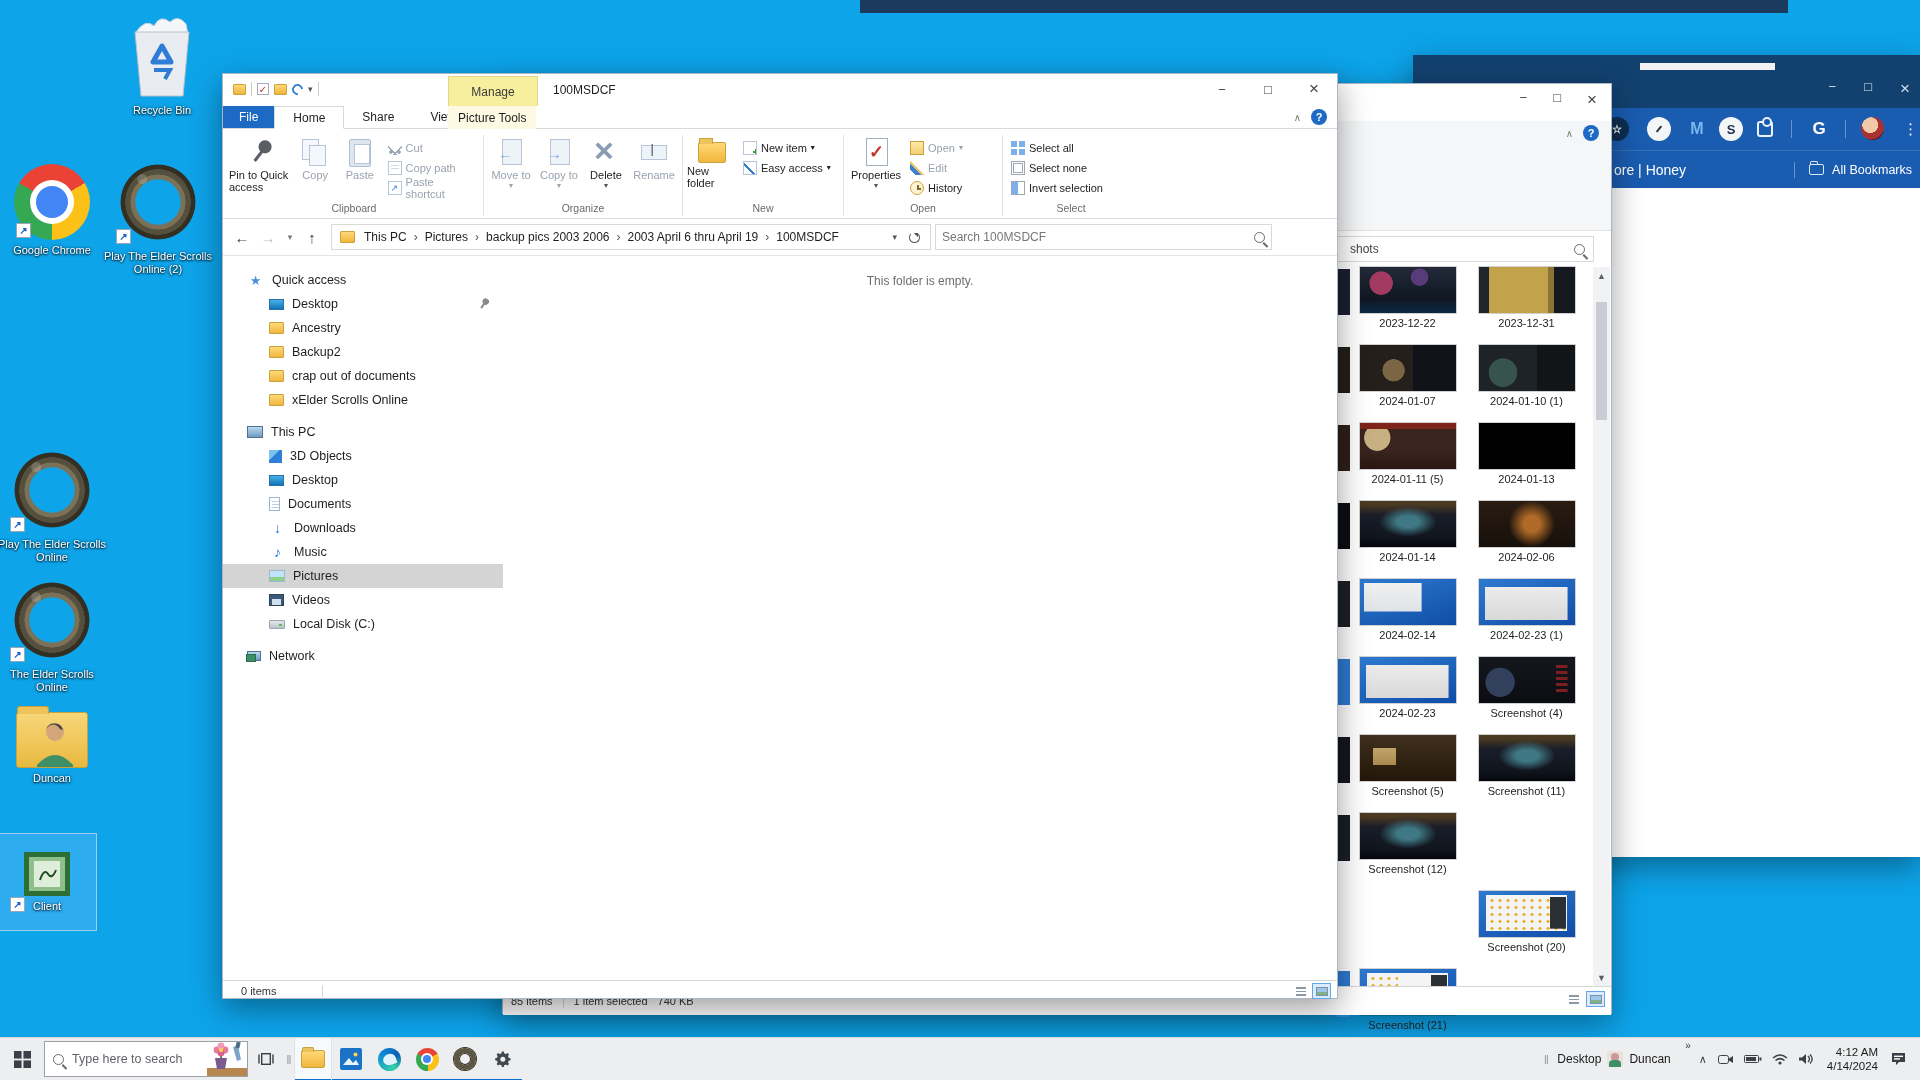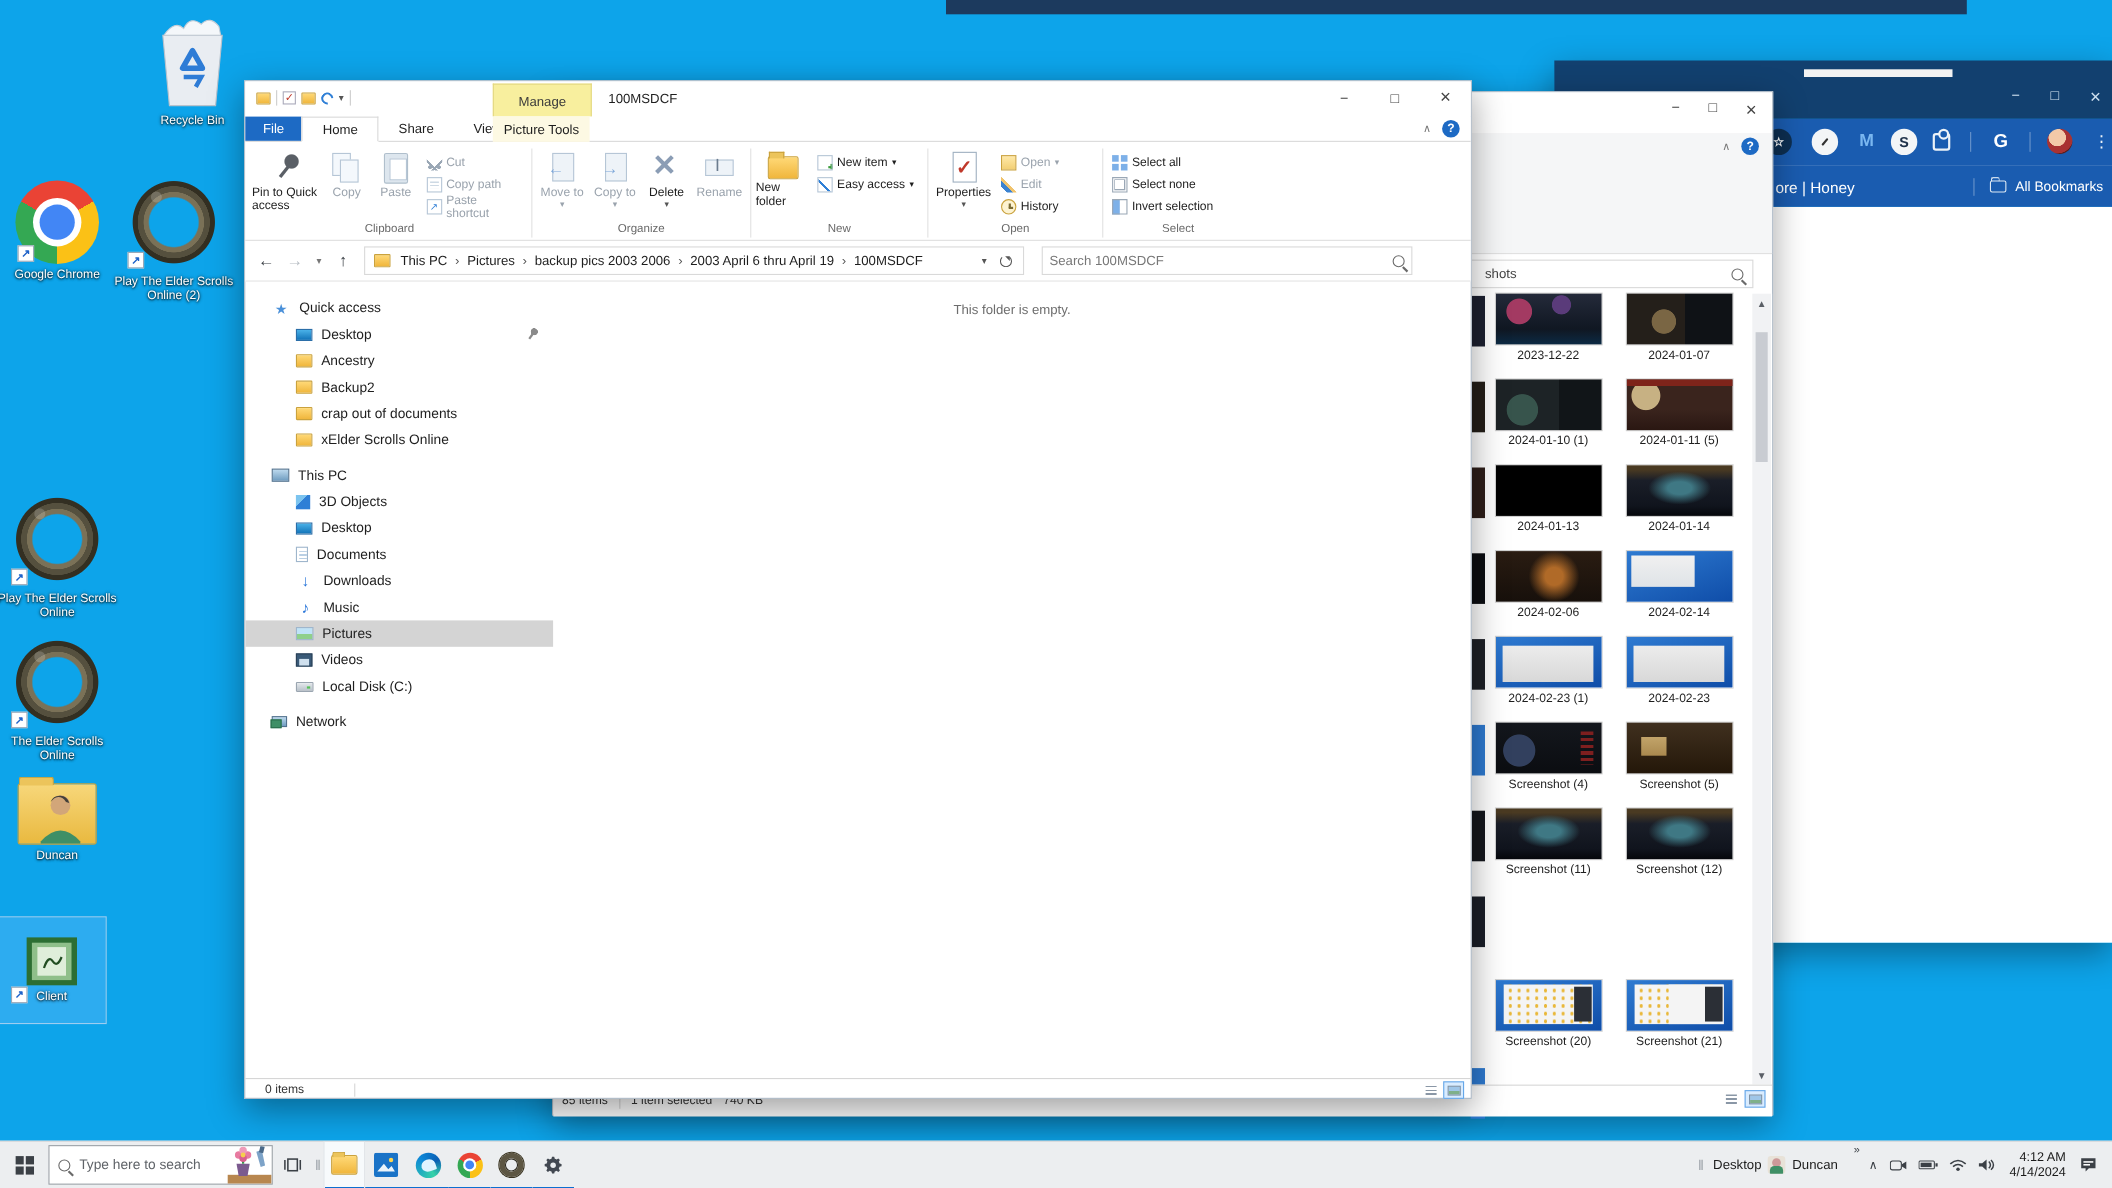--- a/index.html
+++ b/index.html
@@ -143,21 +143,21 @@
   .bcbar{width:600px;height:26px;border:1px solid #d9d9d9;display:flex;align-items:center;padding:0 4px;font-size:12px;color:#1e1e1e;margin-left:4px}
   .bc-folder{width:15px;height:12px;background:linear-gradient(#ffd977,#f0b63c);border:1px solid #caa23d;border-radius:1px;margin:0 4px;flex:none}
   .crumb{display:flex;align-items:center}
   .crumb .ctext{padding:0 5px;white-space:nowrap}
   .csep::before{content:"\203A";color:#555;padding:0 2px}
   .crumb:last-child .csep{display:none}
   .bc-space{flex:1}
   .bc-dd{font-size:9px;color:#555;padding:0 6px}
   .refresh{width:11px;height:11px;border:1.5px solid #555;border-radius:50%;border-top-color:transparent;margin:0 6px;position:relative;flex:none}
   .refresh::after{content:"";position:absolute;right:-2px;top:-3px;border:3px solid transparent;border-bottom-color:#555;transform:rotate(45deg)}
-  .searchbox{flex:1;height:26px;border:1px solid #d9d9d9;display:flex;align-items:center;margin-left:12px;padding:0 6px}
+  .searchbox{flex:1;height:26px;border:1px solid #d9d9d9;display:flex;align-items:center;margin-left:0;padding:0 6px}
   .searchbox input{flex:1;border:none;outline:none;font-size:12px;color:#444;font-family:inherit;background:transparent}
   .searchbox input::placeholder{color:#777}
   .mag{width:11px;height:11px;border:1.5px solid #6a6a6a;border-radius:50%;position:relative;flex:none}
   .mag::after{content:"";position:absolute;left:9px;top:9px;width:6px;height:1.5px;background:#6a6a6a;transform:rotate(45deg);transform-origin:0 0}
 
   .fw-body{position:relative;height:724px;display:flex}
   .navpane{width:280px;overflow:hidden;padding-top:12px;font-size:12.5px;color:#1e1e1e}
   .nav-item,.nav-header{display:flex;align-items:center;height:24px;padding-left:46px;position:relative}
   .nav-header{padding-left:24px}
   .nav-item.sel{background:#d4d4d4}
@@ -340,20 +340,24 @@
         <div class="sliver" style="top:548px;background:#1a1e28"></div>
         <div class="sliver" style="top:704px;background:#2e7ad1"></div>
       </div>
       <div class="gallery">
 
           <div class="gcell">
             <div class="thumb t-night"></div>
             <div class="glabel">2023-12-22</div>
           </div>
 
+          <div class="gcell">
+            <div class="thumb t-map"></div>
+            <div class="glabel">2023-12-31</div>
+          </div>
 
           <div class="gcell">
             <div class="thumb t-dark1"></div>
             <div class="glabel">2024-01-07</div>
           </div>
 
           <div class="gcell">
             <div class="thumb t-dark2"></div>
             <div class="glabel">2024-01-10 (1)</div>
           </div>
@@ -772,21 +776,21 @@
         <div class="vt">
             <div class="vt-lines"></div>
           </div>
         <div class="vt on">
             <div class="vt-img"></div>
           </div>
       </div>
     </div>
   </div>
 
-  <div class="di" style="left:119px;top:12px">
+  <div class="di" style="left:106px;top:12px">
     <svg width="64" height="88" viewBox="0 0 64 88">
       <path d="M6 20 q10 -14 18 -6 q6 -12 16 -4 q8 -8 16 2 l2 10 -50 2z" fill="#f4f7fa" stroke="#c6cdd6"></path>
       <polygon points="5,20 59,20 53,84 11,84" fill="#e9edf2" stroke="#b9c2cc"></polygon>
       <path d="M32 34 L23 50 H41 Z" fill="none" stroke="#2e7cd6" stroke-width="5" stroke-linejoin="round"></path>
       <path d="M24 58 h16 l-5 9" fill="none" stroke="#2e7cd6" stroke-width="4"></path>
     </svg>
     <div class="dlabel">Recycle Bin</div>
   </div>
 
   <div class="di" style="left:-4px;top:164px">

